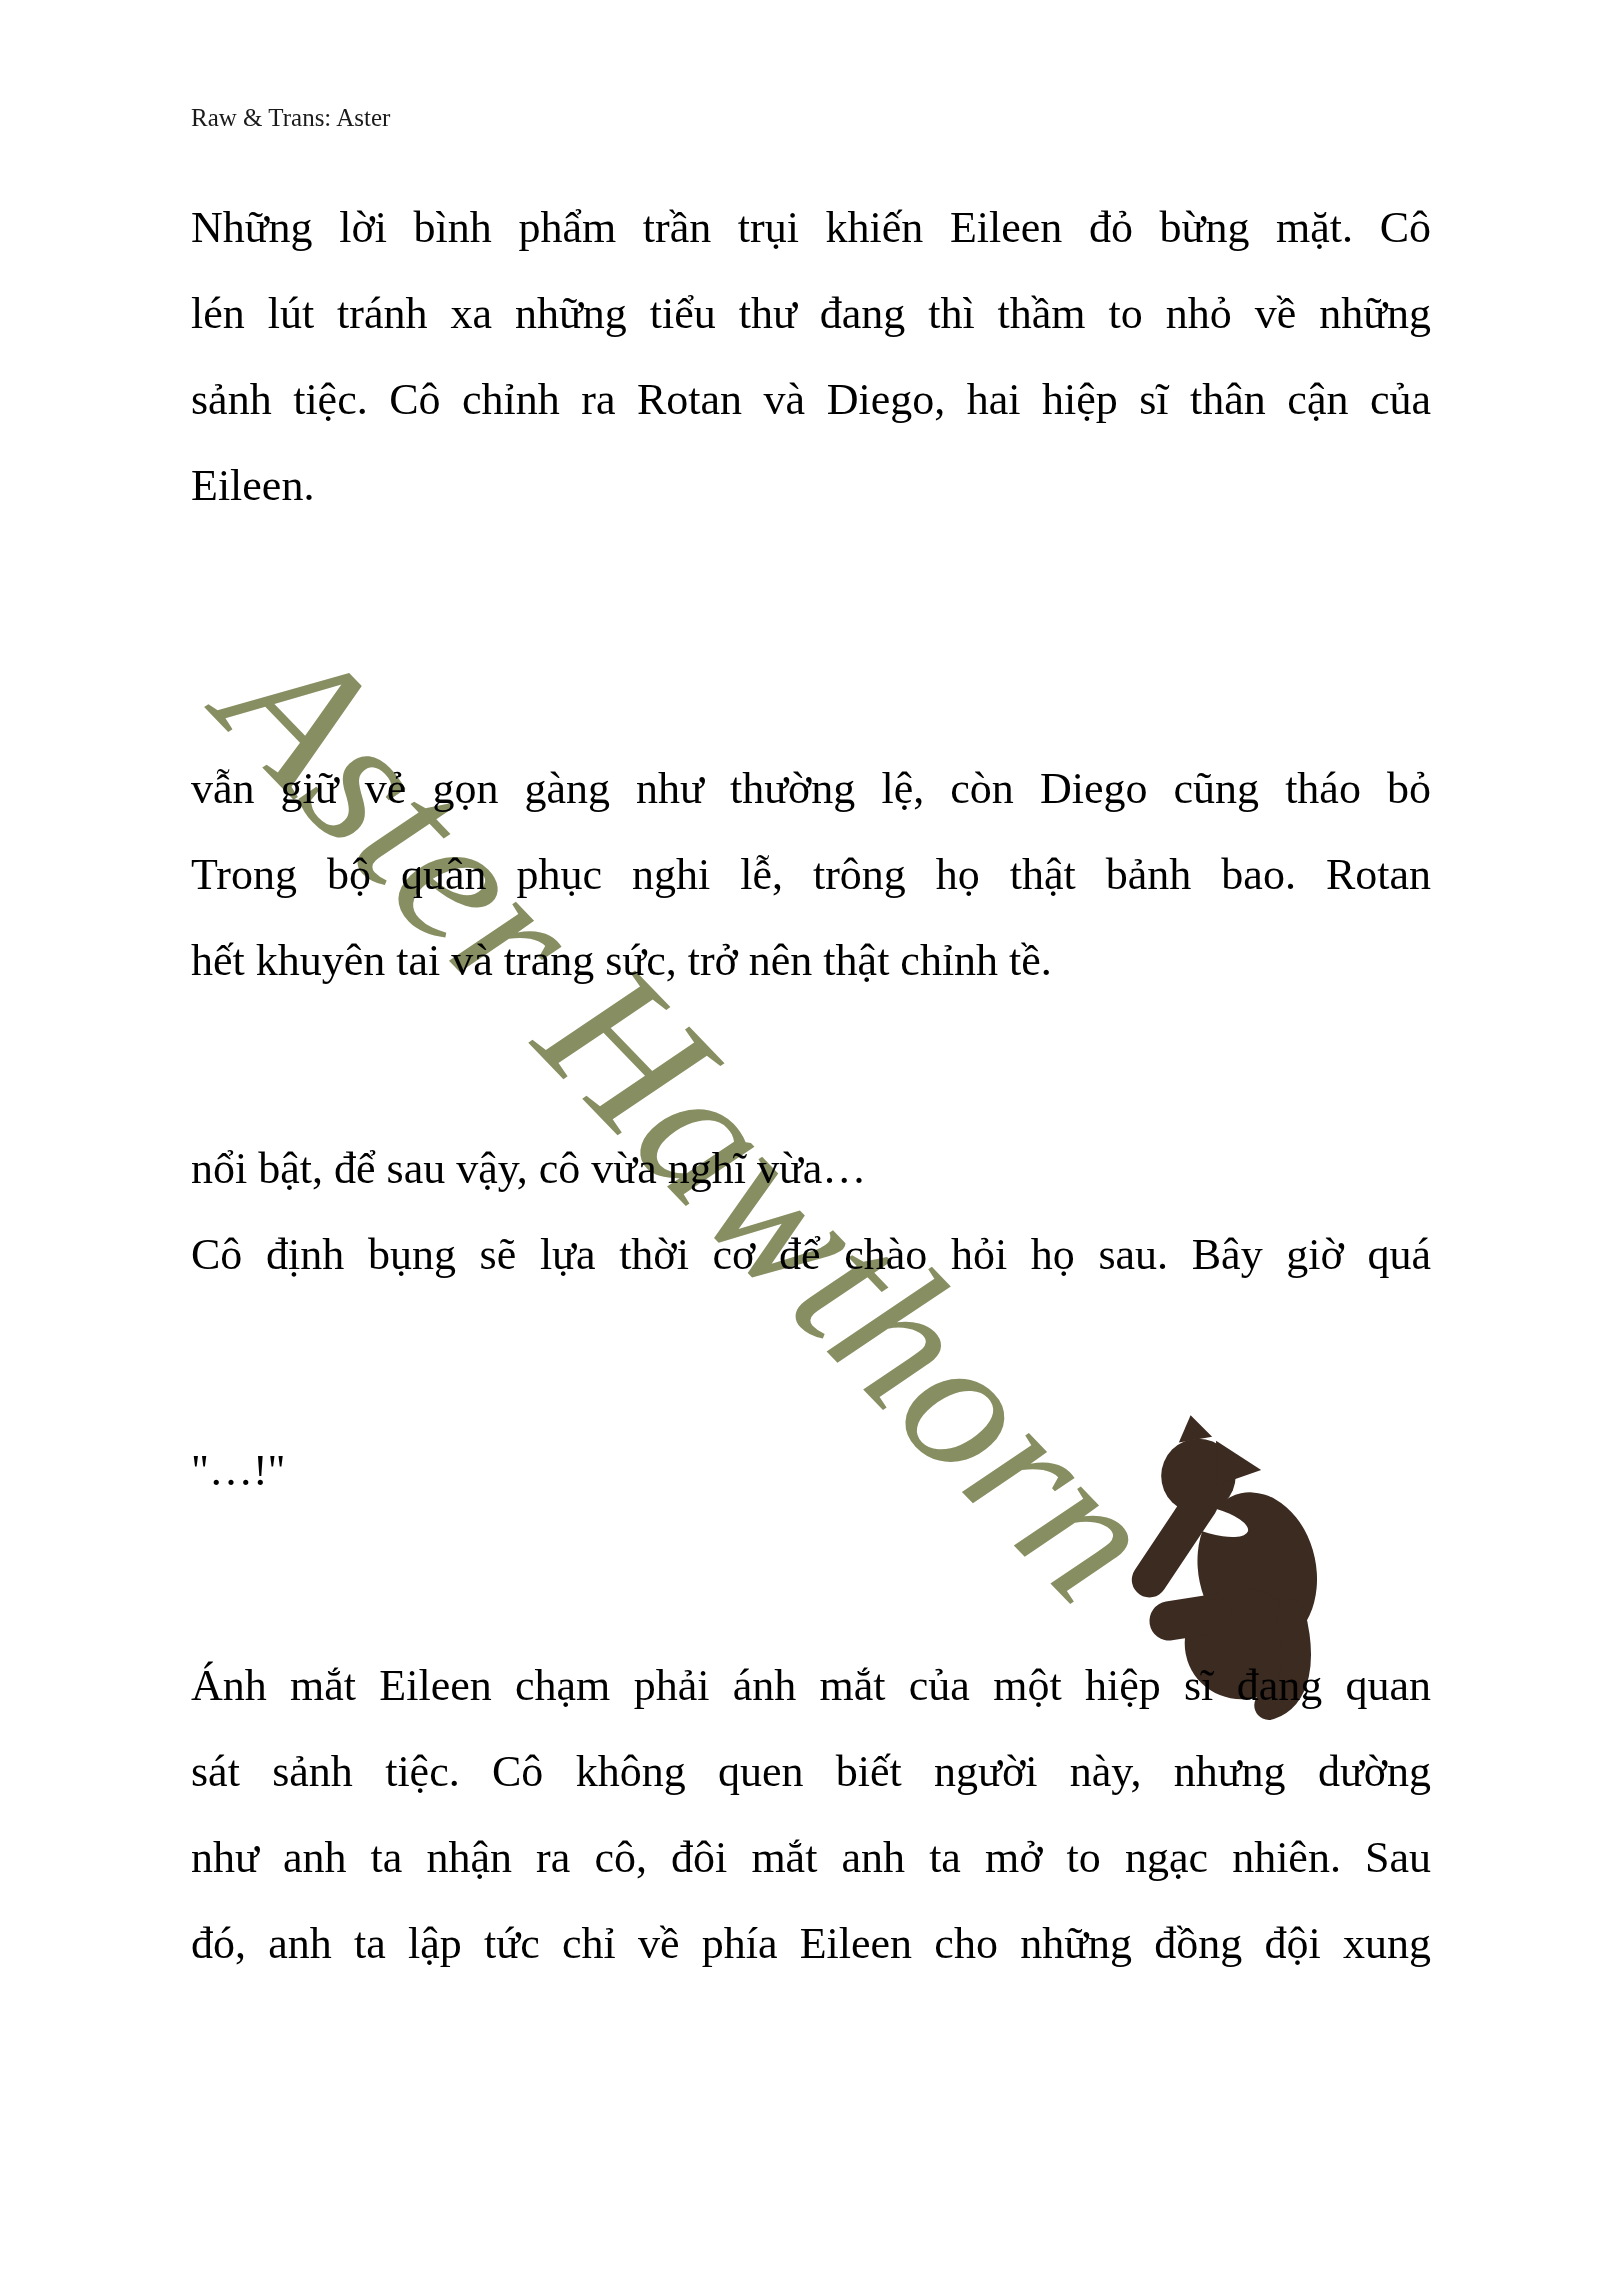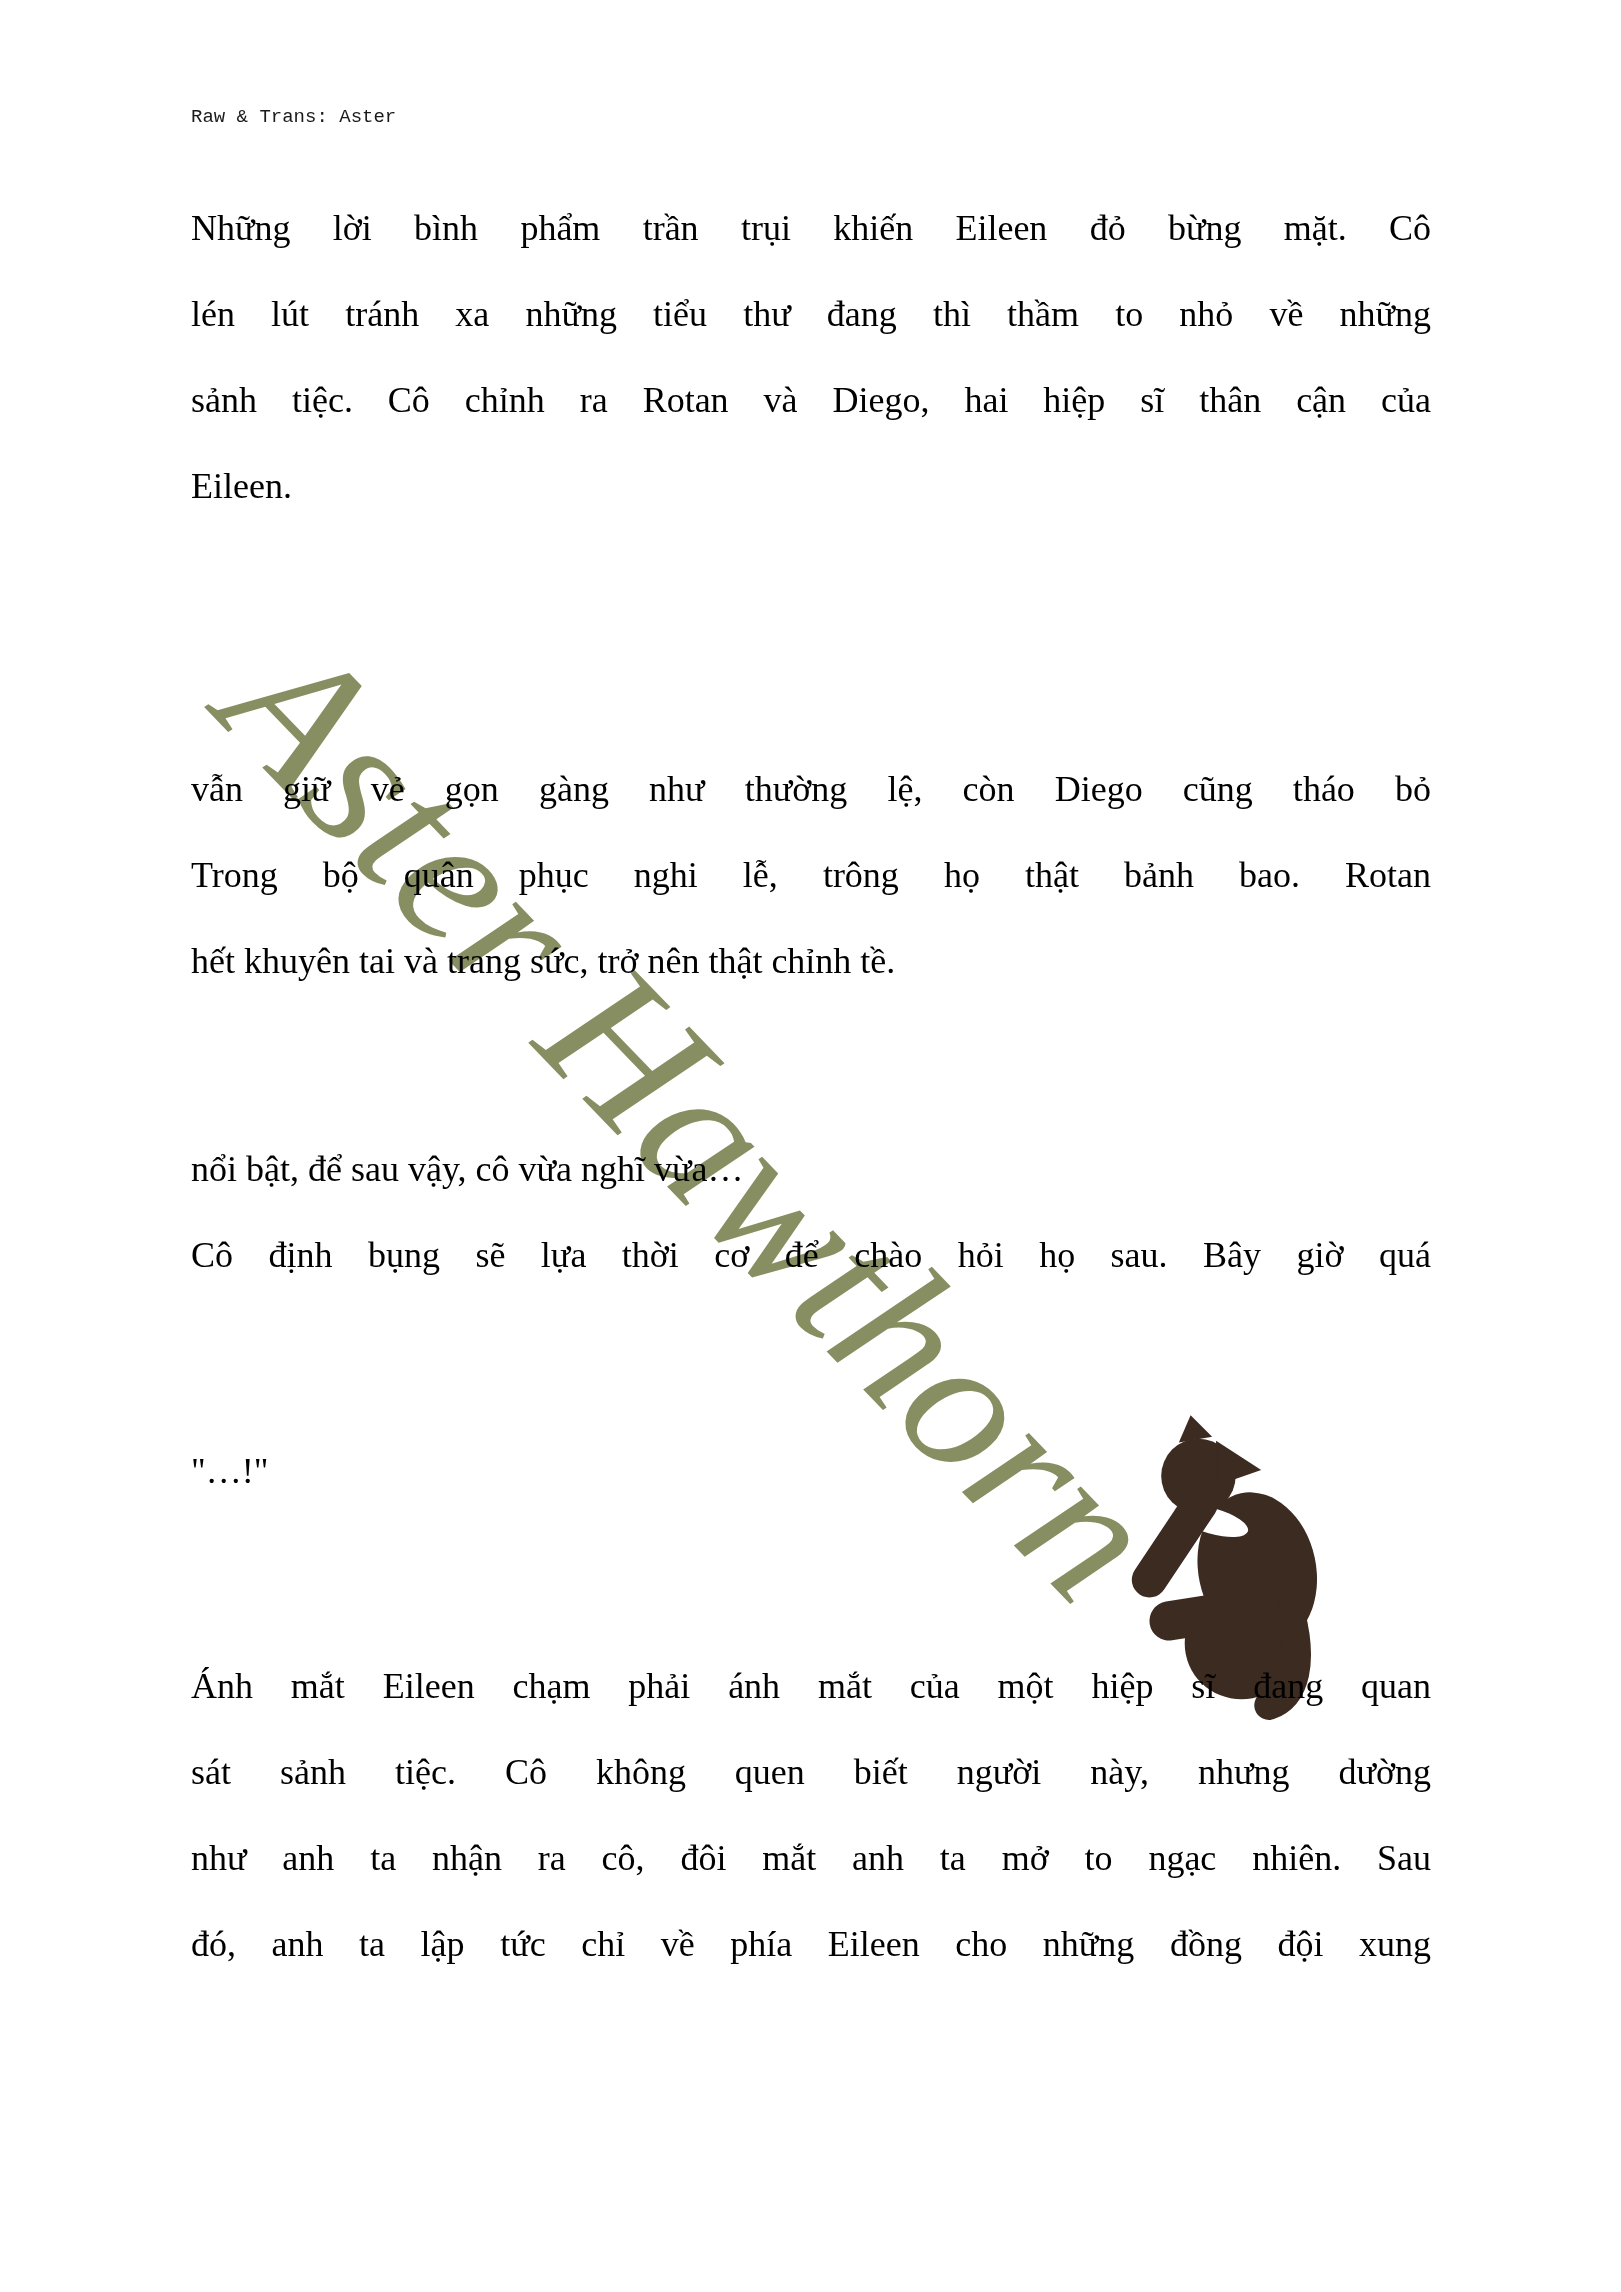--- a/index.html
+++ b/index.html
@@ -11,22 +11,22 @@
     overflow: hidden;
     font-family: "Liberation Serif", serif;
     color: #000000;
   }
 
   
   .credits {
     position: absolute;
     left: 191px;
     top: 102px;
-    font-family: Liberation Mono, monospace;
-    font-size: 19px;
+    font-family: Liberation Serif, serif;
+    font-size: 25px;
     line-height: 31px;
     color: #1a1a1a;
     z-index: 3;
   }
 
   
   .watermark {
     position: absolute;
     left: 691px;
     top: 1117px;
@@ -58,21 +58,21 @@
     width: 1240px;
     z-index: 3;
   }
   .p0 { top: 185px; }
   .p1 { top: 746px; }
   .p2 { top: 1126px; }
   .p3 { top: 1428px; }
   .p4 { top: 1643px; }
 
   .tline {
-    font-size: 36px;
+    font-size: 44px;
     line-height: 86px;
     height: 86px;
     white-space: normal;
     text-align: justify;
     text-align-last: justify;
   }
   .tline.last {
     text-align-last: left;
   }
 </style>

